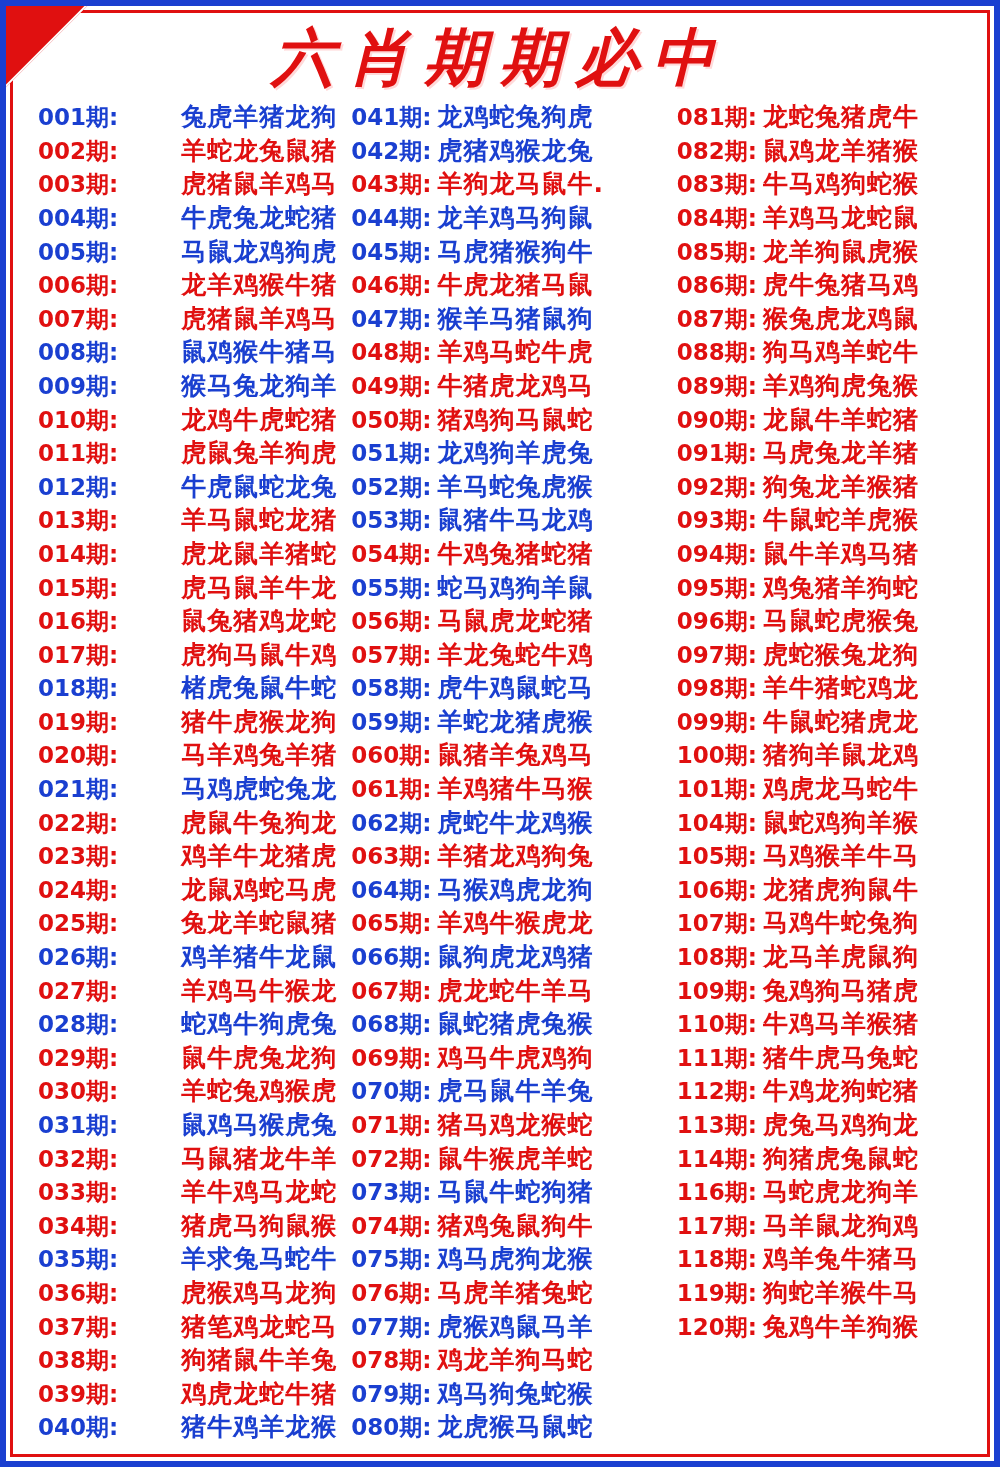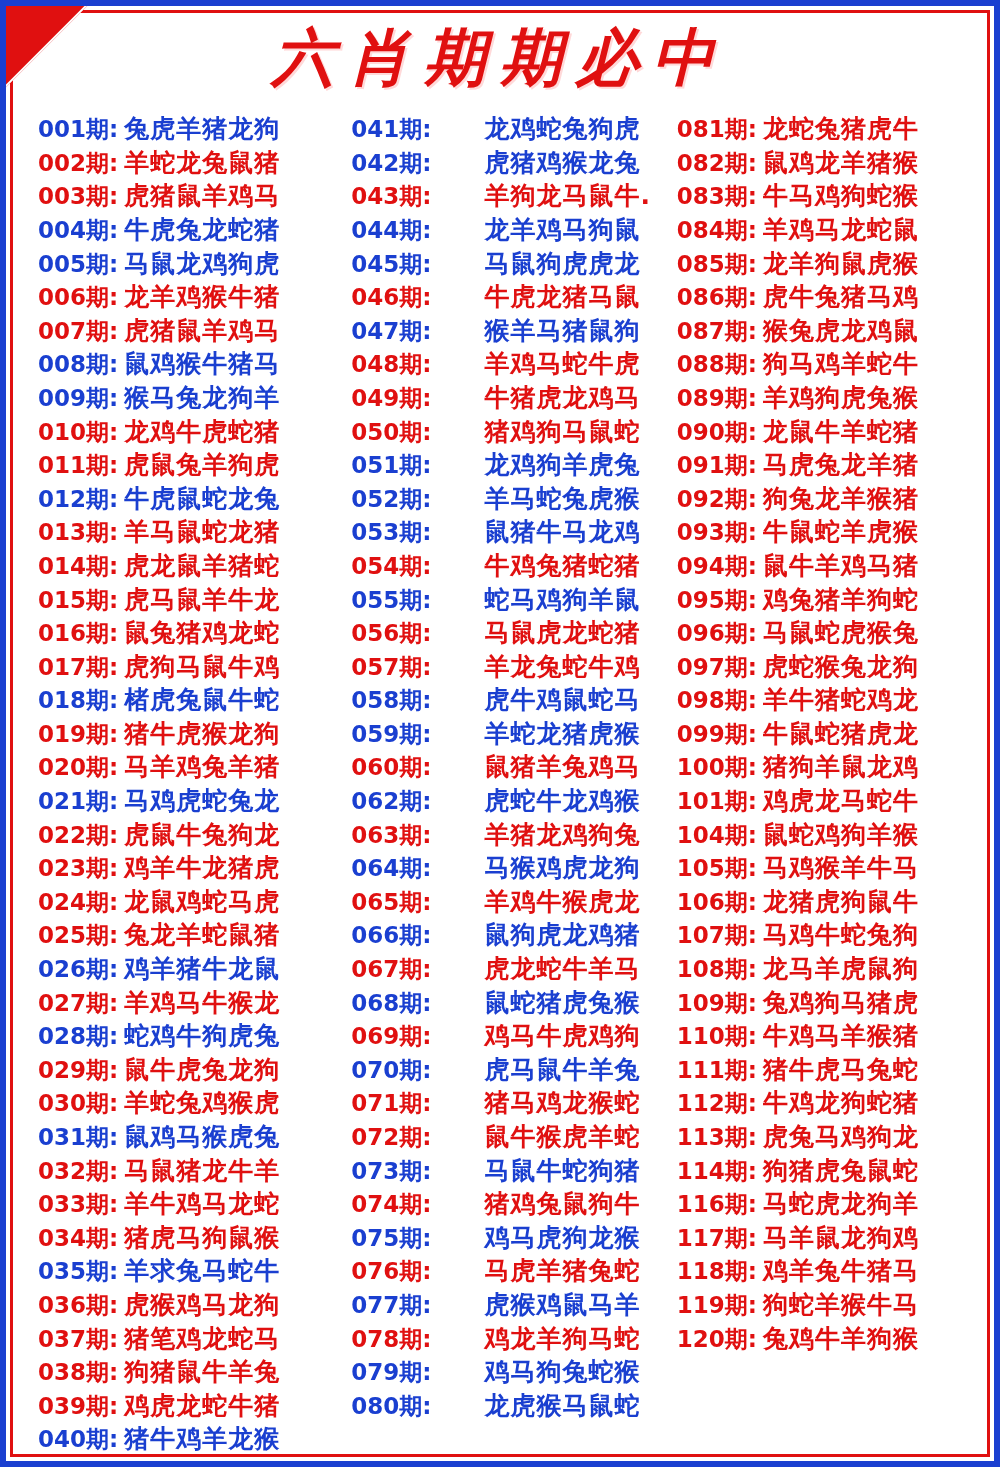--- a/index.html
+++ b/index.html
@@ -49,21 +49,21 @@
     color: #ffffff;
     font-size: 22px;
     font-weight: bold;
     letter-spacing: 2px;
     transform: rotate(-45deg);
     z-index: 6;
     font-family: "DejaVu Sans", "Liberation Sans", sans-serif;
   }
   .title {
     text-align: center;
-    margin: 18px 0 16px 0;
+    margin: 18px 0 4px 0;
     color: #e01010;
     font-size: 62px;
     font-weight: bold;
     letter-spacing: 14px;
     font-style: italic;
     font-family: "DejaVu Serif", "Liberation Serif", serif;
     text-shadow: 2px 2px 0 #ffd9d9;
     line-height: 1.1;
   }
   .columns {
@@ -90,22 +90,22 @@
     padding-right: 6px;
   }
   .zodiacs {
     font-size: 25px;
     font-weight: bold;
     letter-spacing: 1px;
     font-family: "DejaVu Sans", "Liberation Sans", sans-serif;
   }
   .c-red { color: #e01010; }
   .c-blue { color: #1a3fd0; }
-  .col-0 .row { padding-left: 18px; }
-  .col-1 .row { padding-left: 10px; gap: 47px; }
+  .col-0 .row { padding-left: 18px; justify-content: space-between; }
+  .col-1 .row { padding-left: 10px; }
   .col-2 .row { padding-left: 14px; }
 </style>
 </head>
 <body>
 
 <div class="page">
   <div class="inner-border"></div>
   <div class="ribbon"></div>
   <div class="ribbon-text">书籍</div>
 
@@ -286,21 +286,21 @@
         <div class="row">
           <span class="period c-red">043期:</span>
           <span class="zodiacs c-red">羊狗龙马鼠牛.</span>
         </div>
         <div class="row">
           <span class="period c-blue">044期:</span>
           <span class="zodiacs c-blue">龙羊鸡马狗鼠</span>
         </div>
         <div class="row">
           <span class="period c-blue">045期:</span>
-          <span class="zodiacs c-blue">马鼠狗虎虎龙</span>
+          <span class="zodiacs c-blue">马虎猪猴狗牛</span>
         </div>
         <div class="row">
           <span class="period c-red">046期:</span>
           <span class="zodiacs c-red">牛虎龙猪马鼠</span>
         </div>
         <div class="row">
           <span class="period c-blue">047期:</span>
           <span class="zodiacs c-blue">猴羊马猪鼠狗</span>
         </div>
         <div class="row">
@@ -347,20 +347,24 @@
           <span class="period c-blue">058期:</span>
           <span class="zodiacs c-blue">虎牛鸡鼠蛇马</span>
         </div>
         <div class="row">
           <span class="period c-blue">059期:</span>
           <span class="zodiacs c-blue">羊蛇龙猪虎猴</span>
         </div>
         <div class="row">
           <span class="period c-red">060期:</span>
           <span class="zodiacs c-red">鼠猪羊兔鸡马</span>
+        </div>
+        <div class="row">
+          <span class="period c-red">061期:</span>
+          <span class="zodiacs c-red">羊鸡猪牛马猴</span>
         </div>
         <div class="row">
           <span class="period c-blue">062期:</span>
           <span class="zodiacs c-blue">虎蛇牛龙鸡猴</span>
         </div>
         <div class="row">
           <span class="period c-red">063期:</span>
           <span class="zodiacs c-red">羊猪龙鸡狗兔</span>
         </div>
         <div class="row">

